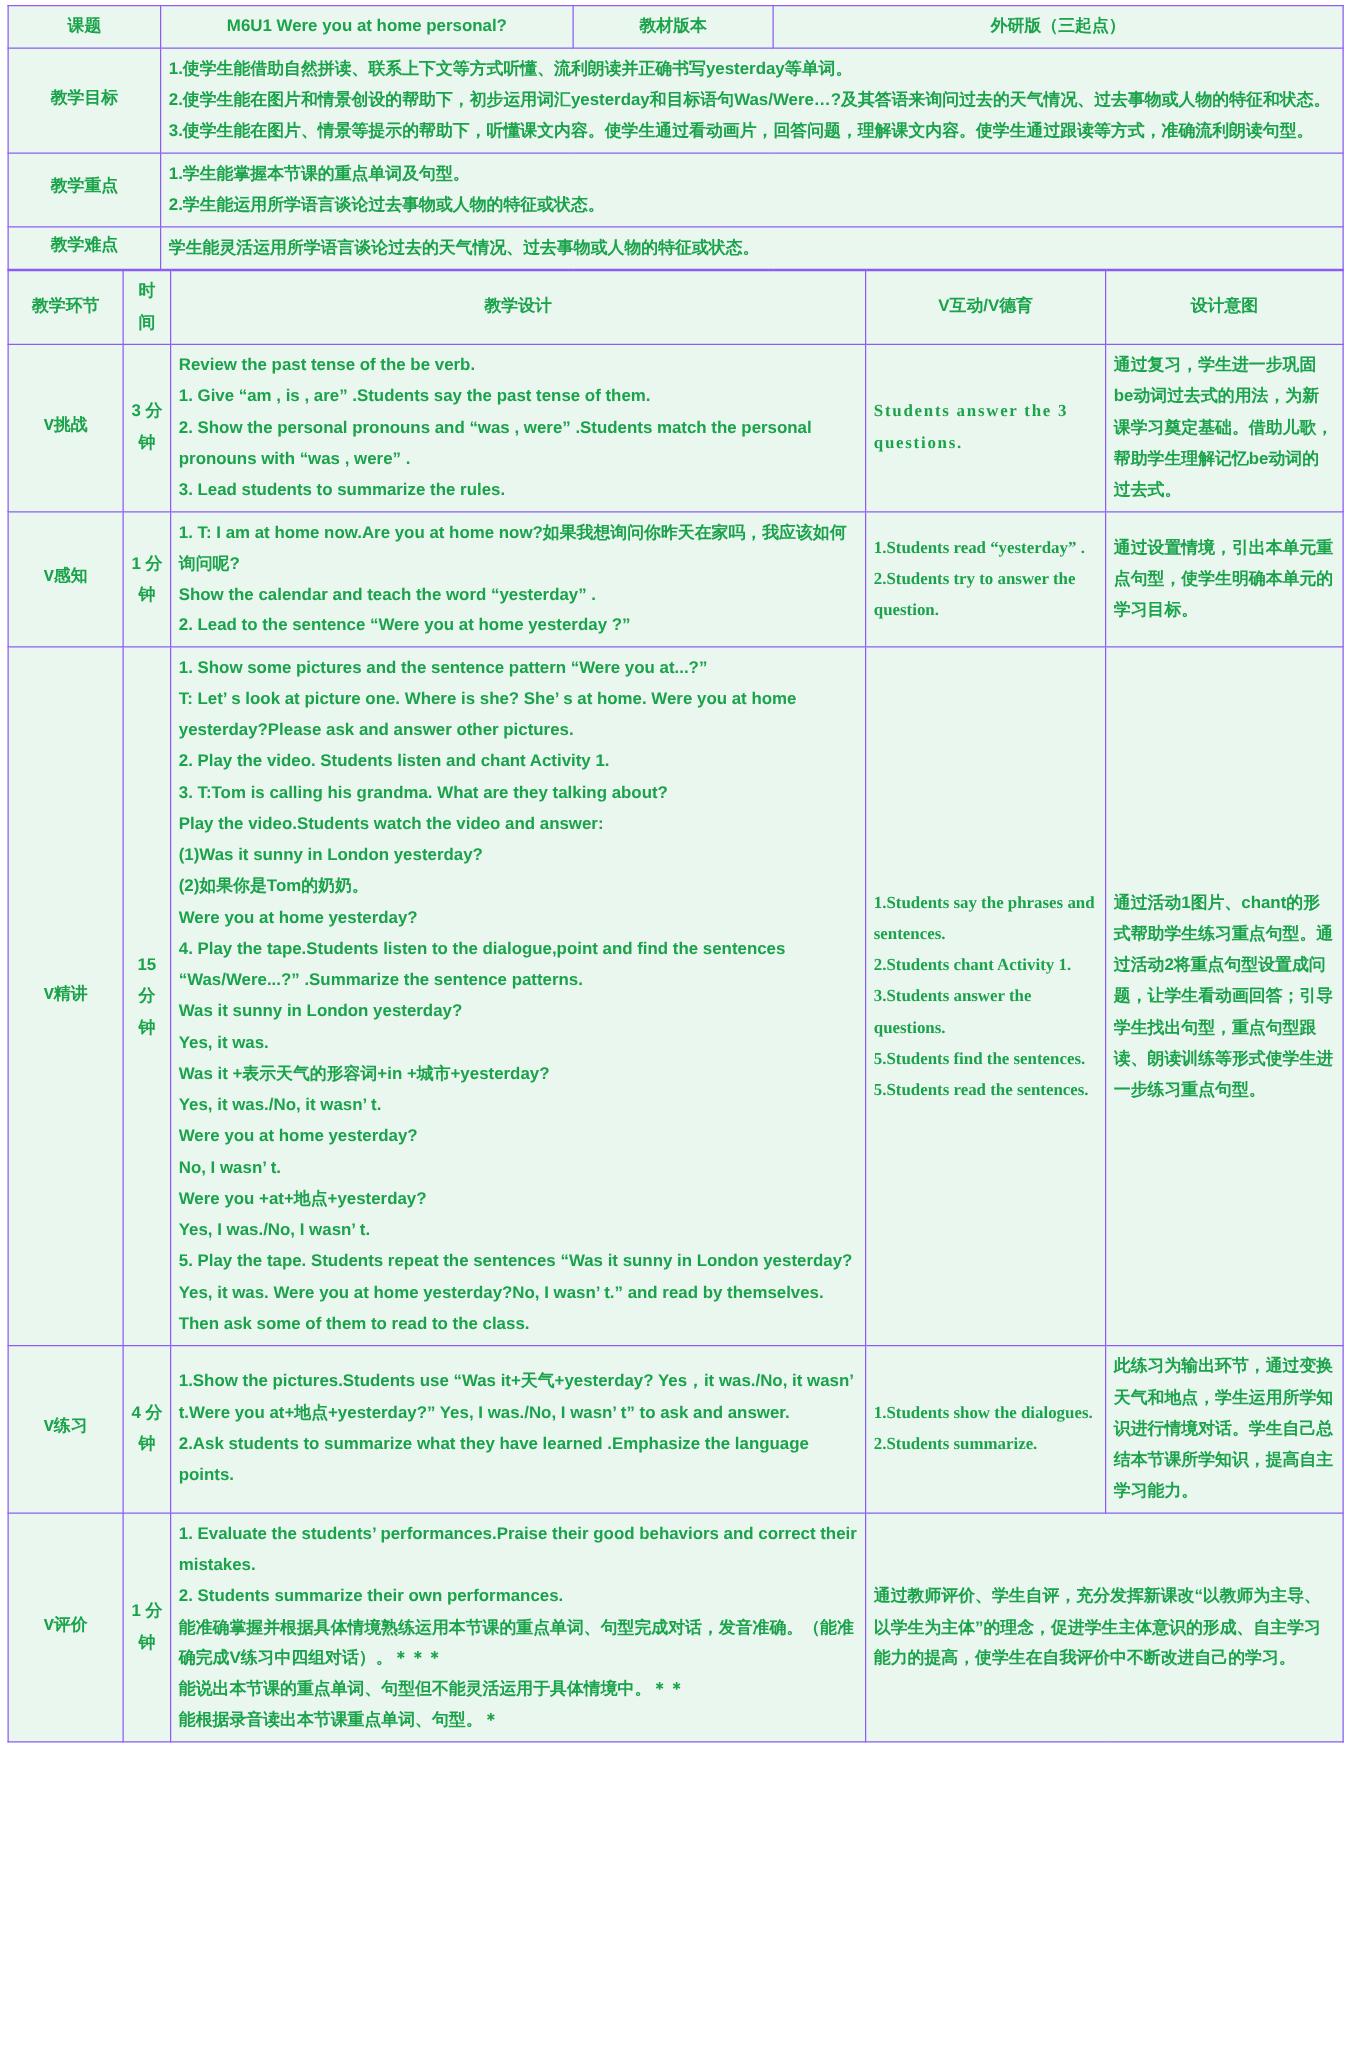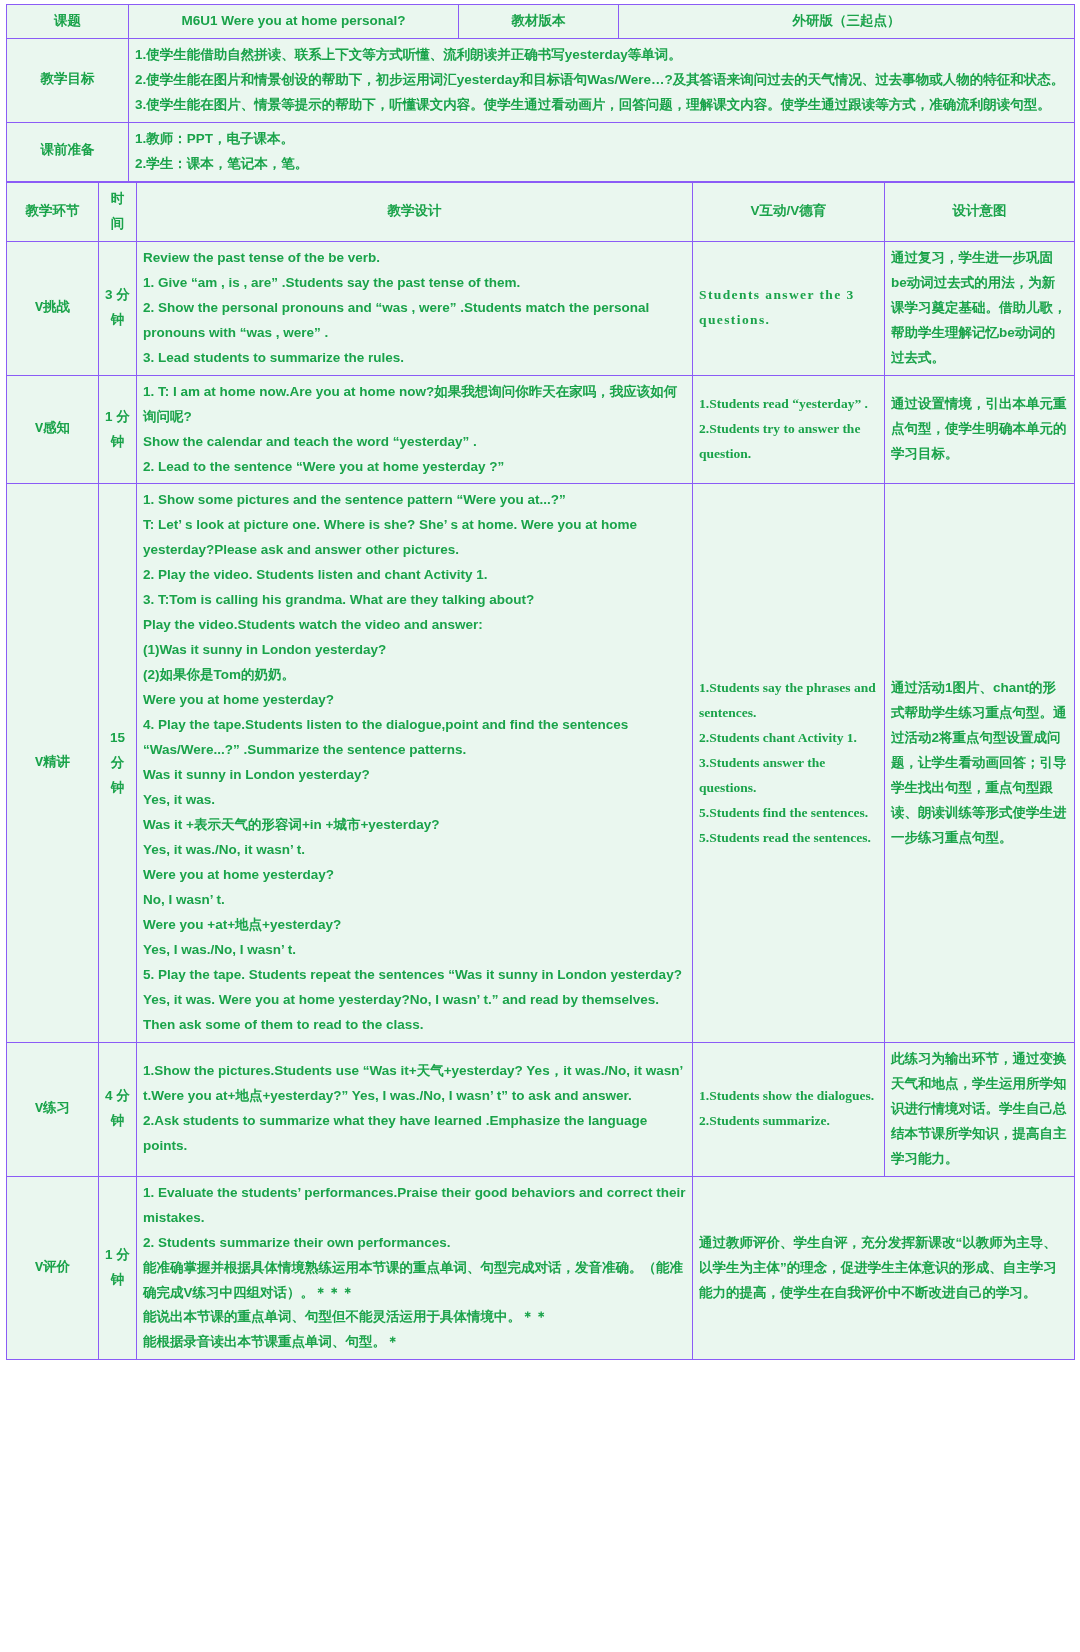--- a/index.html
+++ b/index.html
@@ -115,24 +115,30 @@
       </tr>
       <tr>
         <td class="hdr-lbl">教学目标</td>
         <td class="body" colspan="3">
           <span class="para">1.使学生能借助自然拼读、联系上下文等方式听懂、流利朗读并正确书写yesterday等单词。</span>
           <span class="para">2.使学生能在图片和情景创设的帮助下，初步运用词汇yesterday和目标语句Was/Were…?及其答语来询问过去的天气情况、过去事物或人物的特征和状态。</span>
           <span class="para">3.使学生能在图片、情景等提示的帮助下，听懂课文内容。使学生通过看动画片，回答问题，理解课文内容。使学生通过跟读等方式，准确流利朗读句型。</span>
         </td>
       </tr>
       <tr>
-        <td class="hdr-lbl">课前准备</td>
+        <td class="hdr-lbl">教学重点</td>
         <td class="body" colspan="3">
-          <span class="para">1.教师：PPT，电子课本。</span>
-          <span class="para">2.学生：课本，笔记本，笔。</span>
+          <span class="para">1.学生能掌握本节课的重点单词及句型。</span>
+          <span class="para">2.学生能运用所学语言谈论过去事物或人物的特征或状态。</span>
+        </td>
+      </tr>
+      <tr>
+        <td class="hdr-lbl">教学难点</td>
+        <td class="body" colspan="3">
+          <span class="para">学生能灵活运用所学语言谈论过去的天气情况、过去事物或人物的特征或状态。</span>
         </td>
       </tr>
     </tbody>
   </table>
 
   <table class="lesson">
     <colgroup>
       <col class="c-stage">
         <col class="c-time">
         <col class="c-design">

